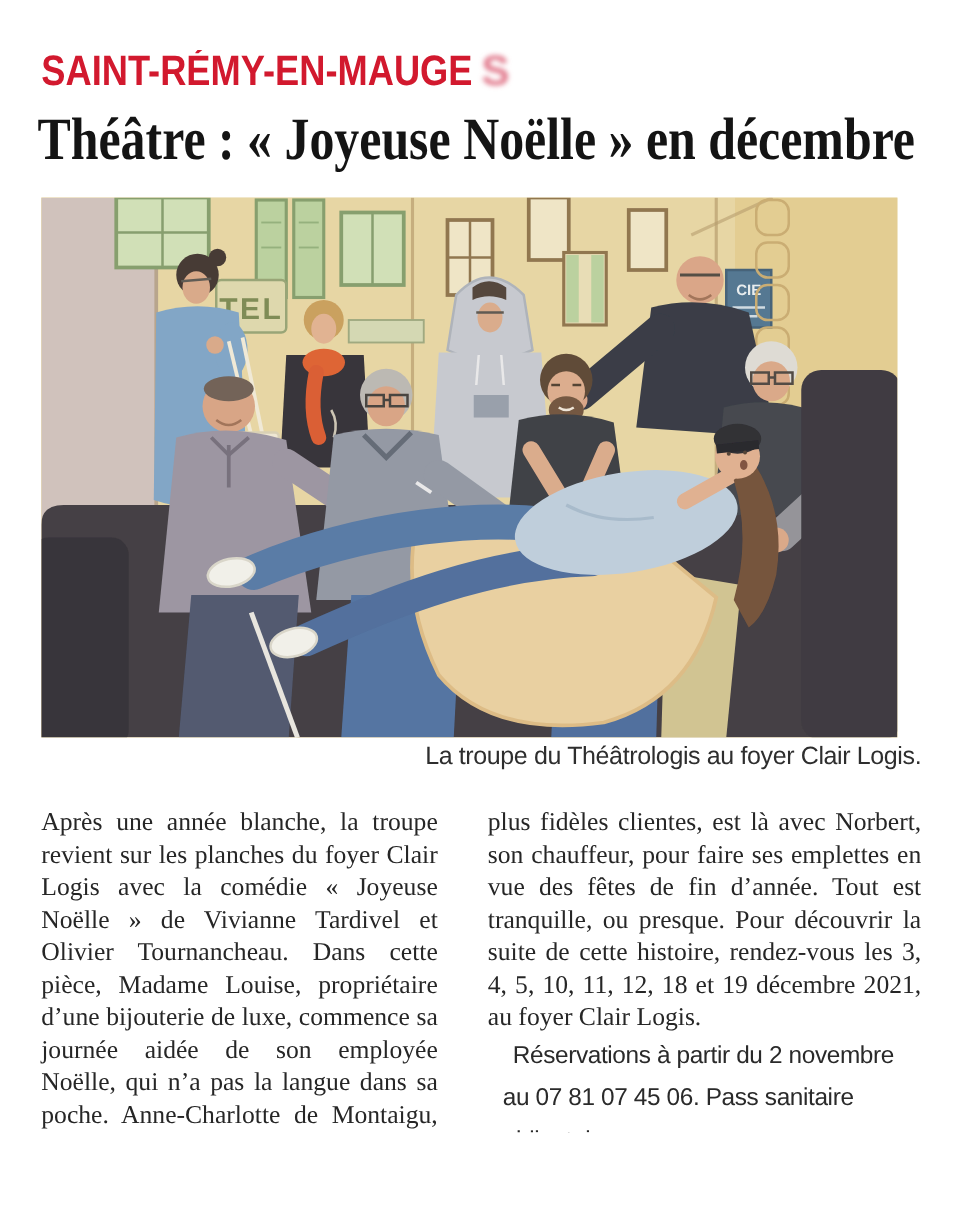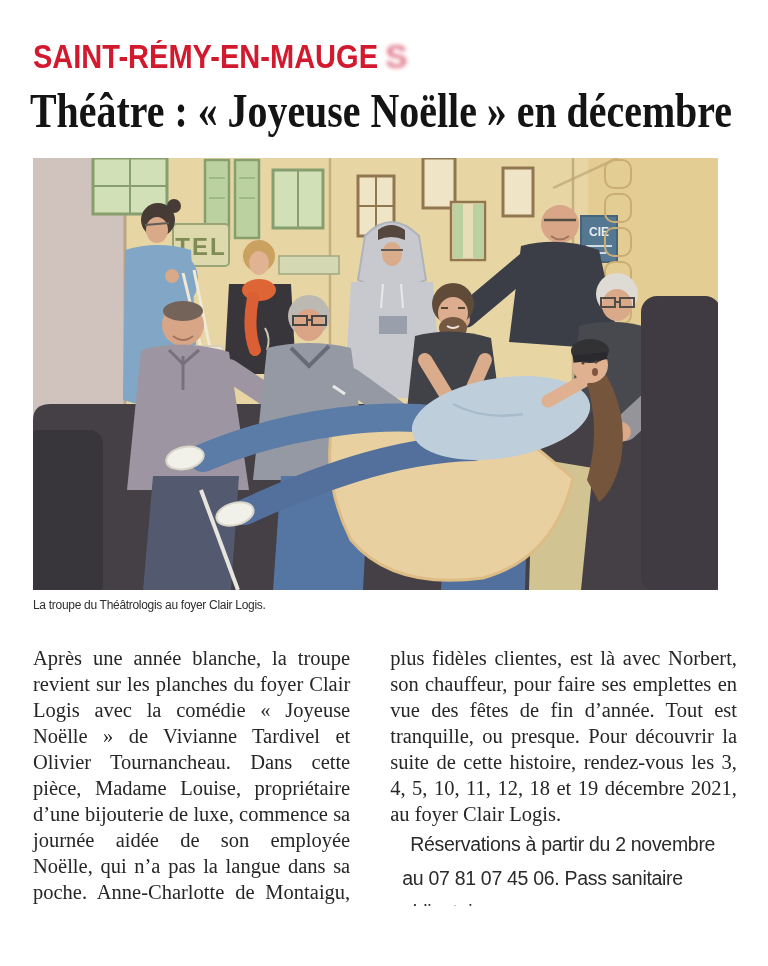--- a/index.html
+++ b/index.html
@@ -8,22 +8,22 @@
     font-family:"Liberation Serif", serif; overflow:hidden;
   }
   .kicker-svg   { position:absolute; left:33px; top:40px; }
   .headline-svg { position:absolute; left:30px; top:84px; }
   .photo {
     position:absolute; left:33px; top:158px; width:685px; height:432px;
     background:#e7d6a2; overflow:hidden;
   }
   .caption {
     position:absolute; left:33px; top:593px; width:704px;
-    font-family:"Liberation Sans", sans-serif; font-size:12px; line-height:24px;
-    color:#2e2e2e; letter-spacing:-0.3px;
+    font-family:"Liberation Sans", sans-serif; font-size:20px; line-height:24px;
+    color:#2e2e2e; letter-spacing:-0.3px;text-align:right;
   }
   .columns {
     position:absolute; left:33px; top:645px; width:704px;
     display:flex; gap:40px; color:#262626;
   }
   .col { font-size:20.5px; line-height:26px; text-align:justify; hyphens:manual; }
   .col-left  { width:322px; }
   .col-right { width:352px; }
   .body-par { margin:0; }
   .info-par {

